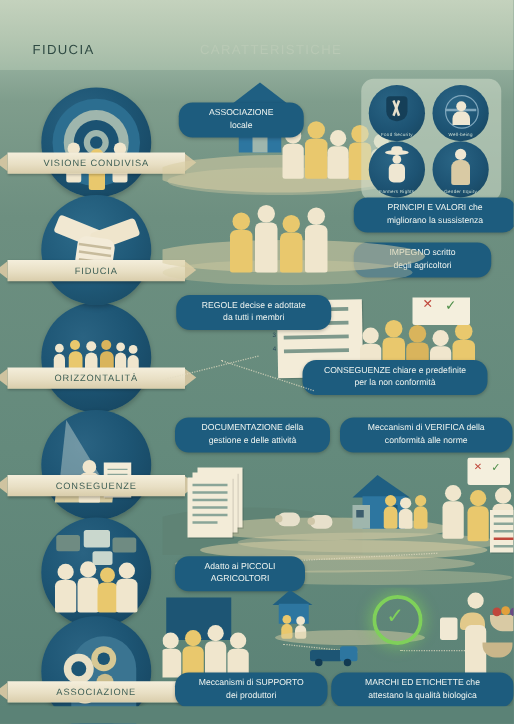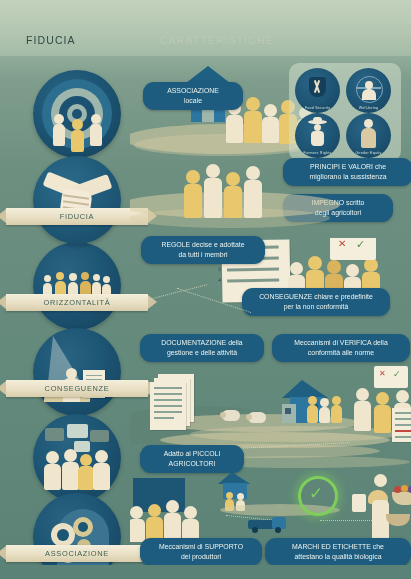--- a/index.html
+++ b/index.html
@@ -92,20 +92,23 @@
       <div class="tg" style="left:26px;top:26px;width:36px;height:36px;background:#1b5272;"></div>
       <div class="tg" style="left:34px;top:34px;width:20px;height:20px;background:#9fb6ad;"></div>
       <div class="tg" style="left:39px;top:39px;width:10px;height:10px;background:#1b5272;"></div>
       <div class="phead" style="left:21px;top:44px;width:10px;height:10px;"></div>
       <div class="person" style="left:20px;top:54px;width:12px;height:22px;"></div>
       <div class="phead pgold" style="left:39px;top:49px;width:11px;height:11px;"></div>
       <div class="person pgold" style="left:38px;top:60px;width:13px;height:22px;"></div>
       <div class="phead" style="left:58px;top:44px;width:10px;height:10px;"></div>
       <div class="person" style="left:57px;top:54px;width:12px;height:22px;"></div>
     </div>
+    <div class="ribbon">
+      <span>VISIONE CONDIVISA</span>
+    </div>
   </div>
 
   <div class="pillar" style="top:242px">
     <div class="disc">
       <div class="phead" style="left:11px;top:33px;width:7px;height:7px;"></div>
       <div class="person" style="left:10px;top:41px;width:9px;height:17px;"></div>
       <div class="phead pgold" style="left:23px;top:30px;width:8px;height:8px;"></div>
       <div class="person pgold" style="left:22px;top:39px;width:11px;height:19px;"></div>
       <div class="phead" style="left:36px;top:31px;width:8px;height:8px;"></div>
       <div class="person" style="left:35px;top:40px;width:10px;height:18px;"></div>

